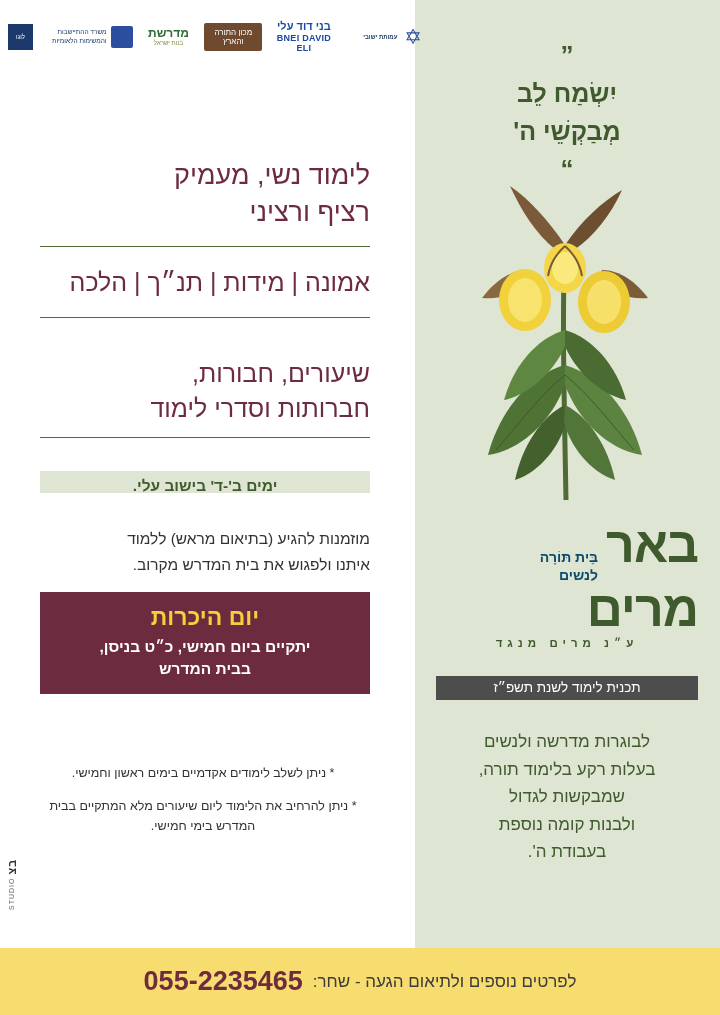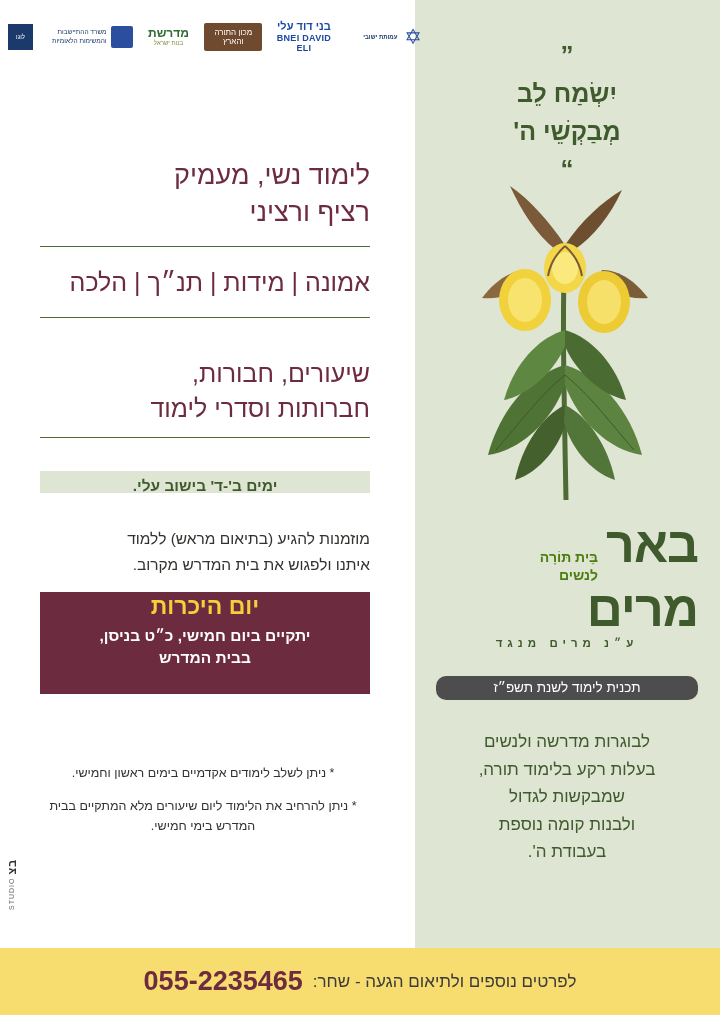--- a/index.html
+++ b/index.html
@@ -167,20 +167,21 @@
   .maroon-box {
     position: absolute;
     top: 518px;
     right: 45px;
     width: 330px;
     height: 102px;
     background: #6d2b3f;
     color: #ffffff;
     text-align: center;
     box-sizing: border-box;
+    padding-top: 11px;
   }
   .maroon-title {
     font-size: 23px;
     font-weight: bold;
     color: #f4d03a;
     line-height: 1.25;
   }
   .maroon-sub {
     font-size: 15.5px;
     font-weight: bold;
@@ -263,21 +264,21 @@
   }
   .beer-big {
     font-size: 50px;
     font-weight: bold;
     color: #3f5a2c;
     line-height: 1.02;
     letter-spacing: -1px;
   }
   .beer-small {
     font-size: 14px;
-    color: #4d7c0f;
+    color: #0c4a6e;
     line-height: 1.25;
     text-align: right;
     margin-right: 8px;
     font-weight: bold;
   }
   .beer-small .bs2 { display:block; }
   .beer-memorial {
     margin-top: 2px;
     font-size: 11.5px;
     color: #3f5a2c;
@@ -291,21 +292,20 @@
     top: 676px;
     right: 22px;
     width: 262px;
     height: 24px;
     background: #4d4d4d;
     color: #ffffff;
     font-size: 13.5px;
     line-height: 24px;
     text-align: center;
     direction: rtl;
-    border-radius: 10px;
   }
 
   .about {
     position: absolute;
     top: 728px;
     right: 22px;
     width: 262px;
     text-align: center;
     color: #3f5a2c;
     font-size: 17px;

